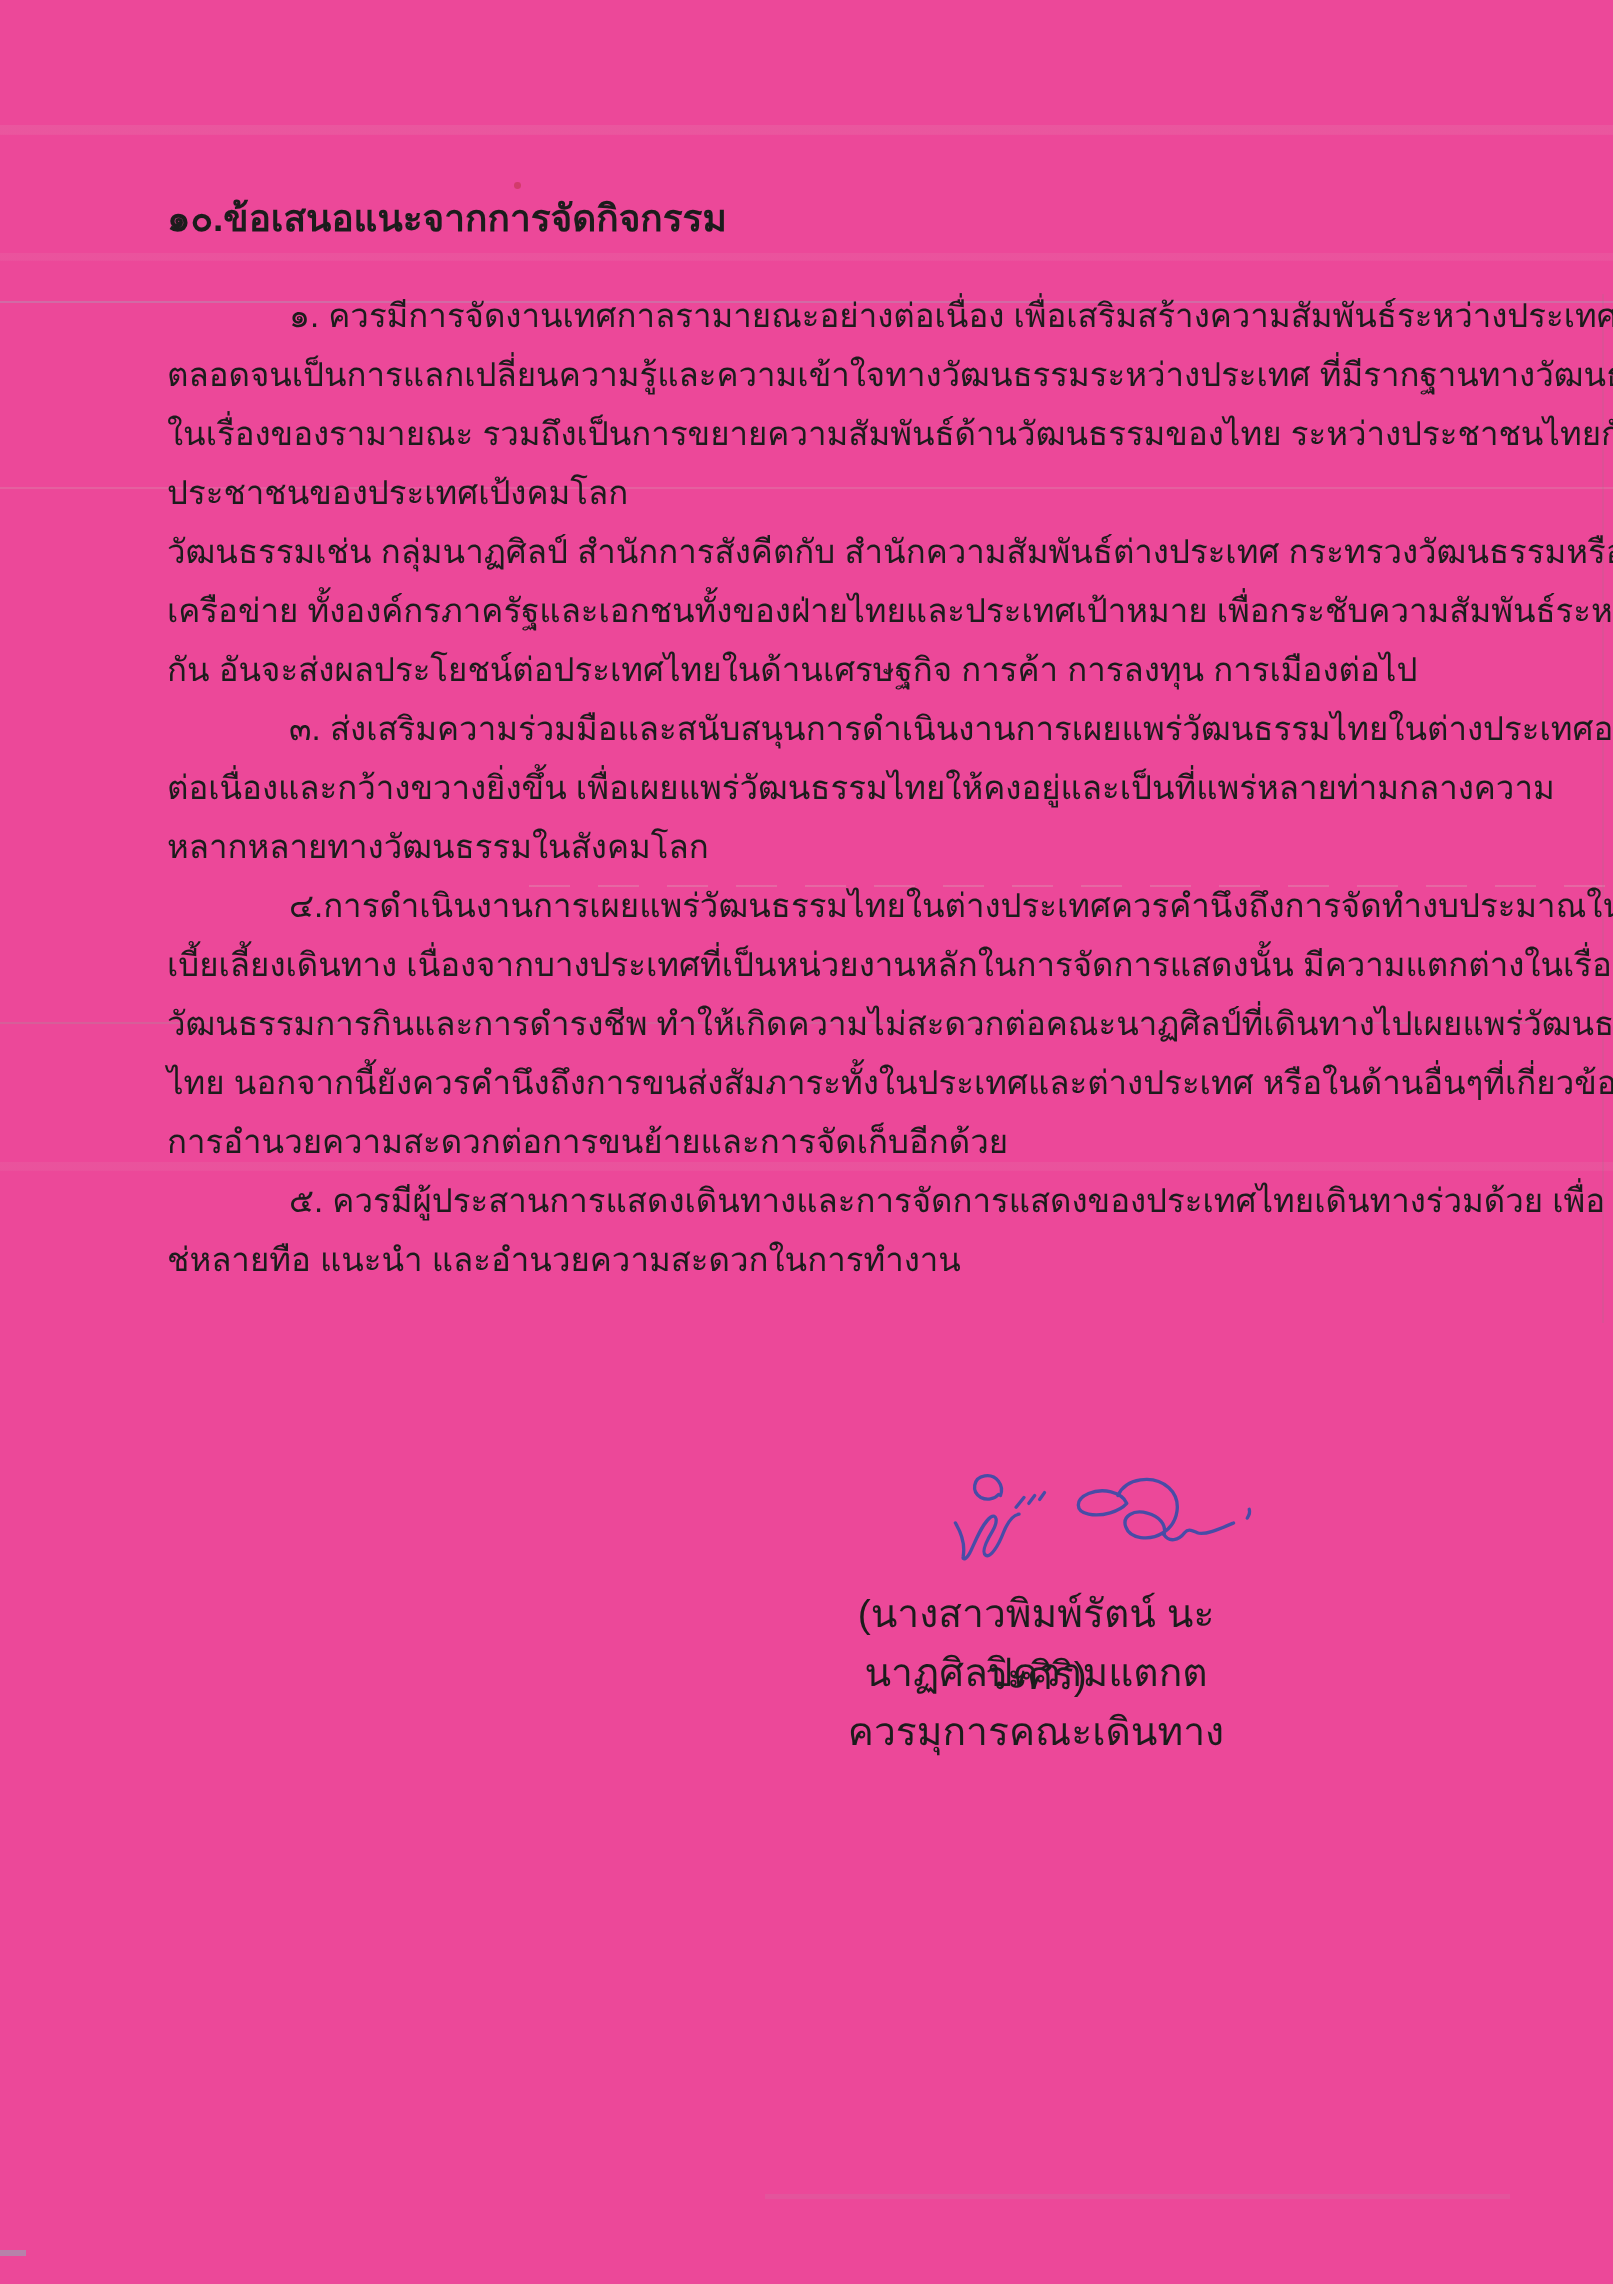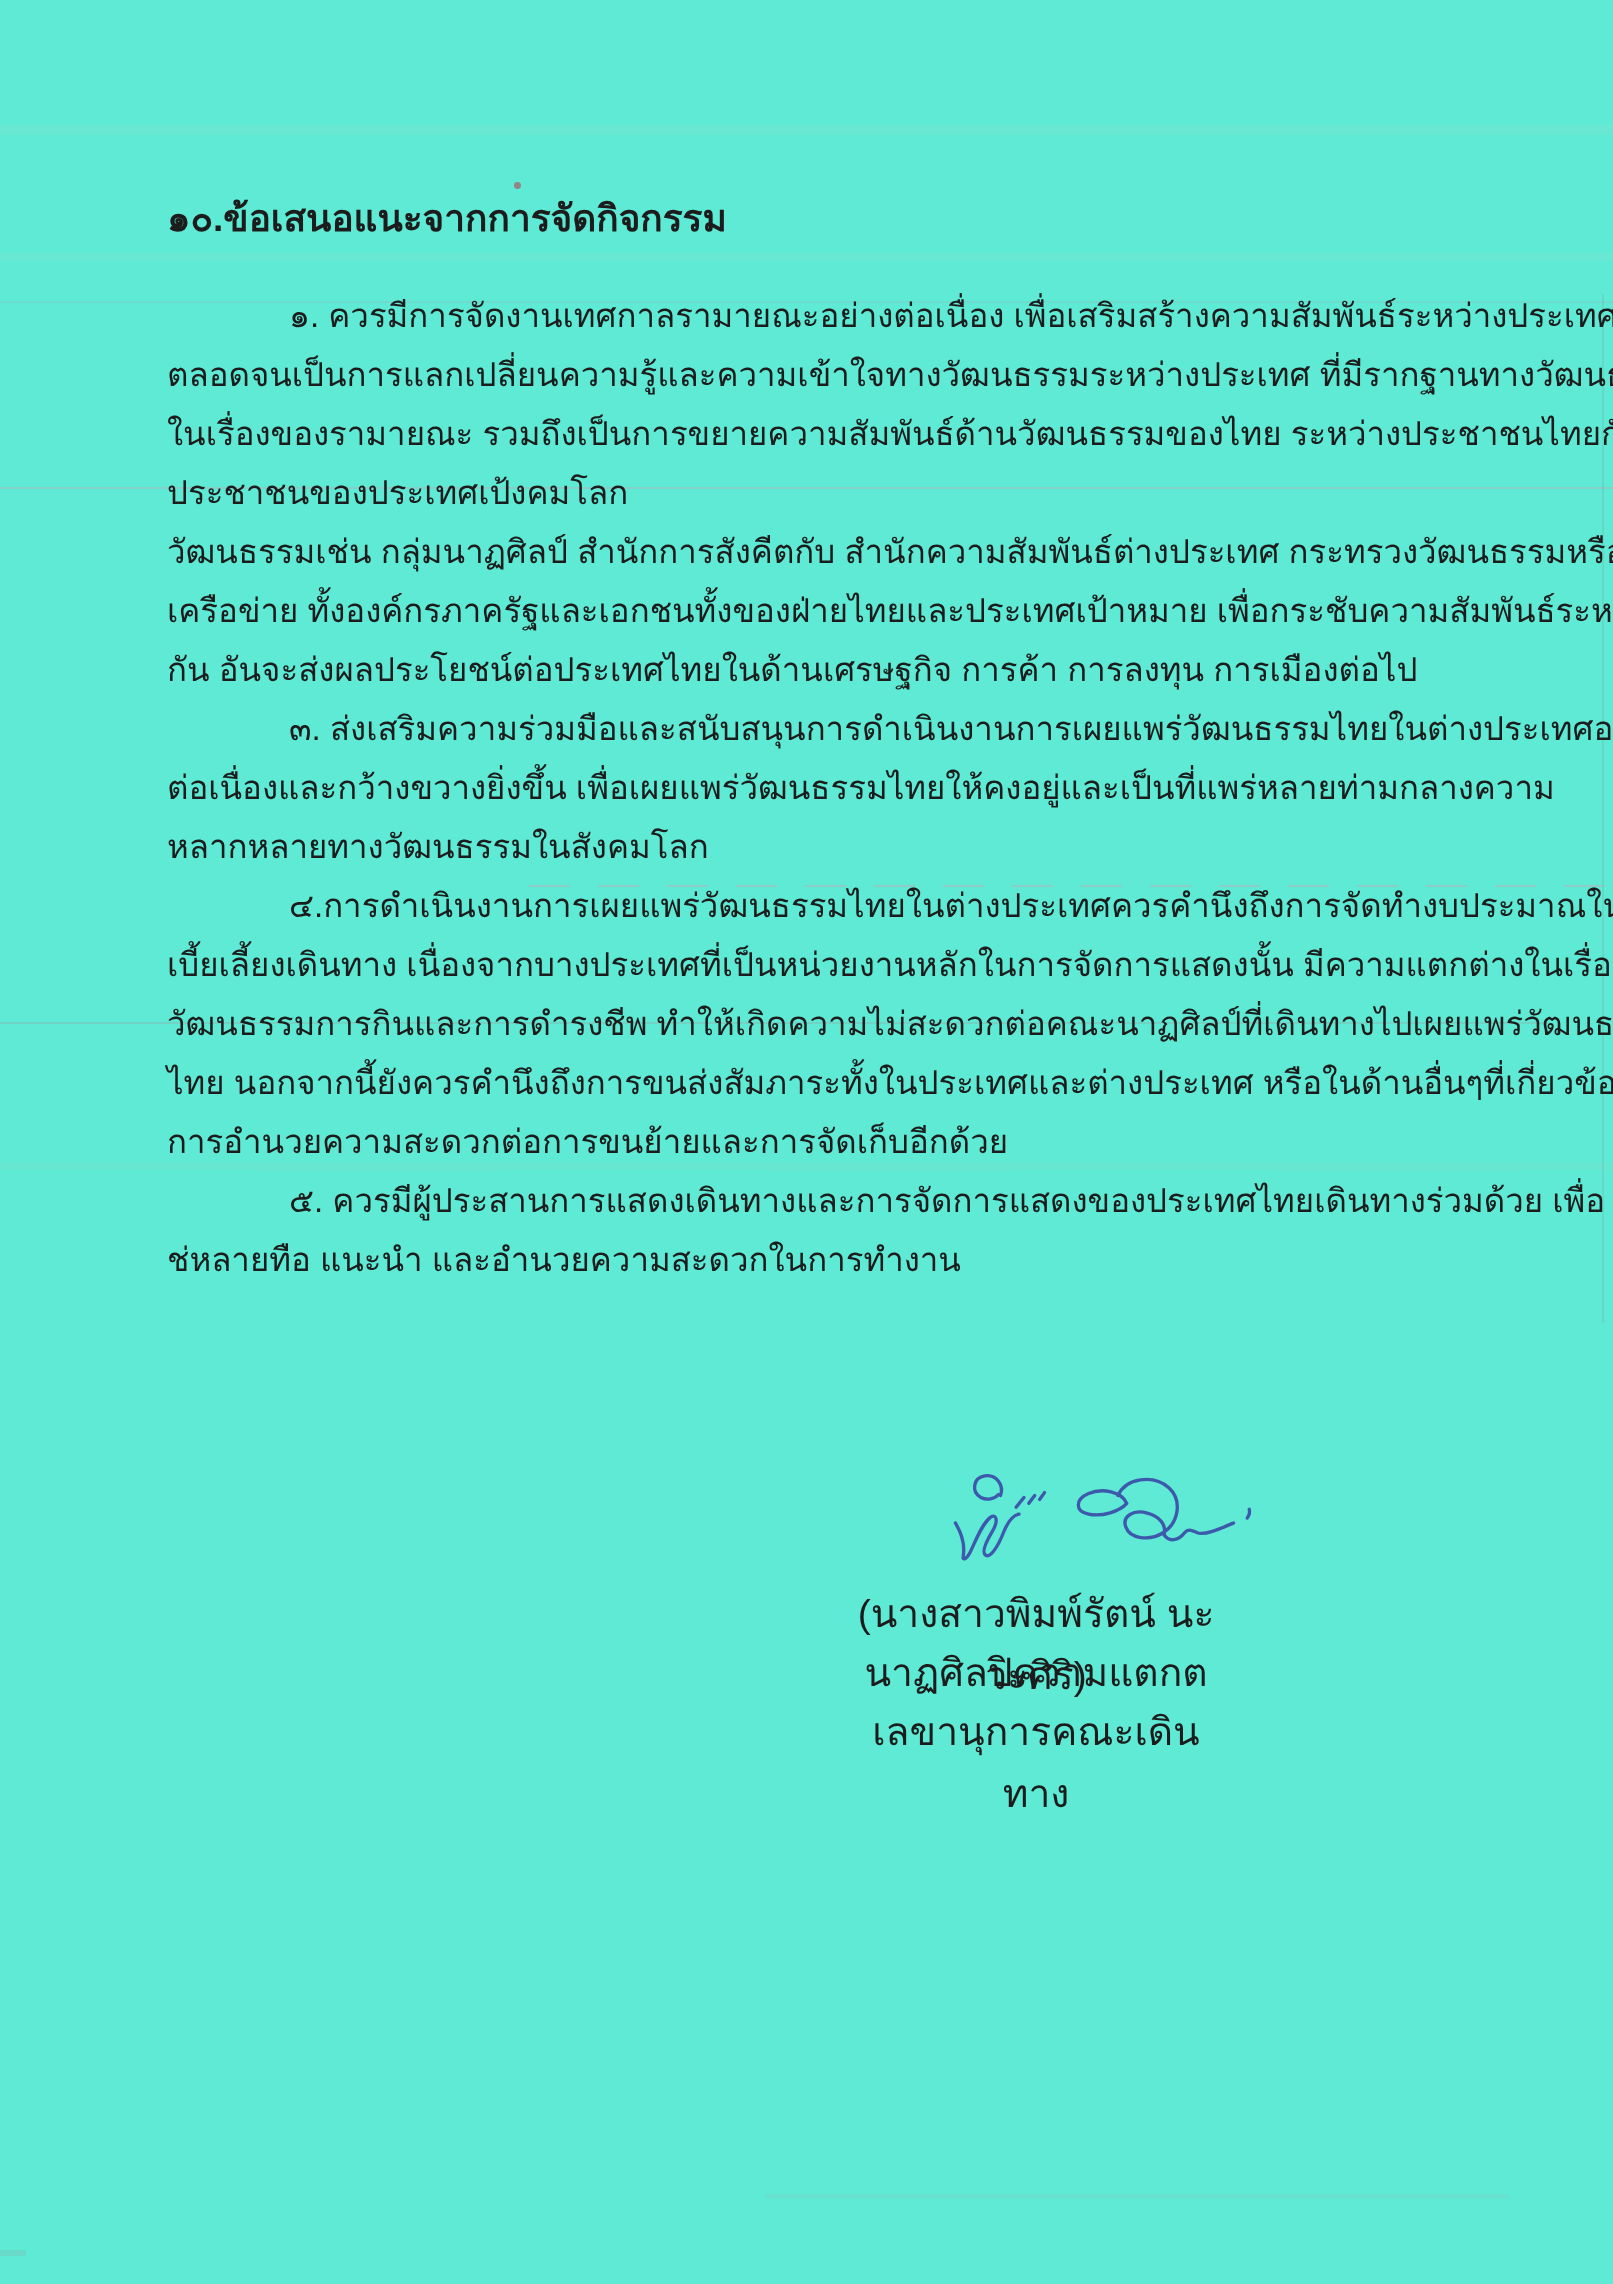--- a/index.html
+++ b/index.html
@@ -1,20 +1,20 @@
 <!DOCTYPE html>
 <html><head>
 <meta charset="utf-8">
 <style>
   html,body { margin:0; padding:0; background:#e8e8e8; }
   .page {
     position:relative;
     width:1613px; height:2285px;
     margin:0 auto;
-    background:#5eead4;
+    background:#ec4899;
     font-family:"Liberation Sans","DejaVu Sans",sans-serif;
     color:#1c1c1c;
     overflow:hidden;
   }
   
   .page::before{
     content:"";
     position:absolute; inset:0;
     background:
       linear-gradient(to bottom, rgba(215,210,205,0.10) 0, rgba(215,210,205,0.10) 100%) 0 125px / 100% 9.8px no-repeat,
@@ -113,16 +113,16 @@
       <path d="M196,34 C204,16 232,12 248,26 C262,39 258,62 242,72 C228,81 208,78 204,66 C200,55 212,48 226,52 C238,55 246,64 243,74"></path>
 
       <path d="M243,74 C248,82 258,80 264,72 C268,67 272,70 277,72 C284,75 300,68 314,62"></path>
 
       <path d="M330,48 c1,3 0,6 -2,9"></path>
     </g>
   </svg>
 
   <div class="sig-block sig-name">(นางสาวพิมพ์รัตน์  นะวะศิริ)</div>
   <div class="sig-block sig-title1">นาฏศิลปิความแตกต</div>
-  <div class="sig-block sig-title2">เลขานุการคณะเดินทาง</div>
+  <div class="sig-block sig-title2">ควรมุการคณะเดินทาง</div>
 
 </div>
 
 
 </body></html>

